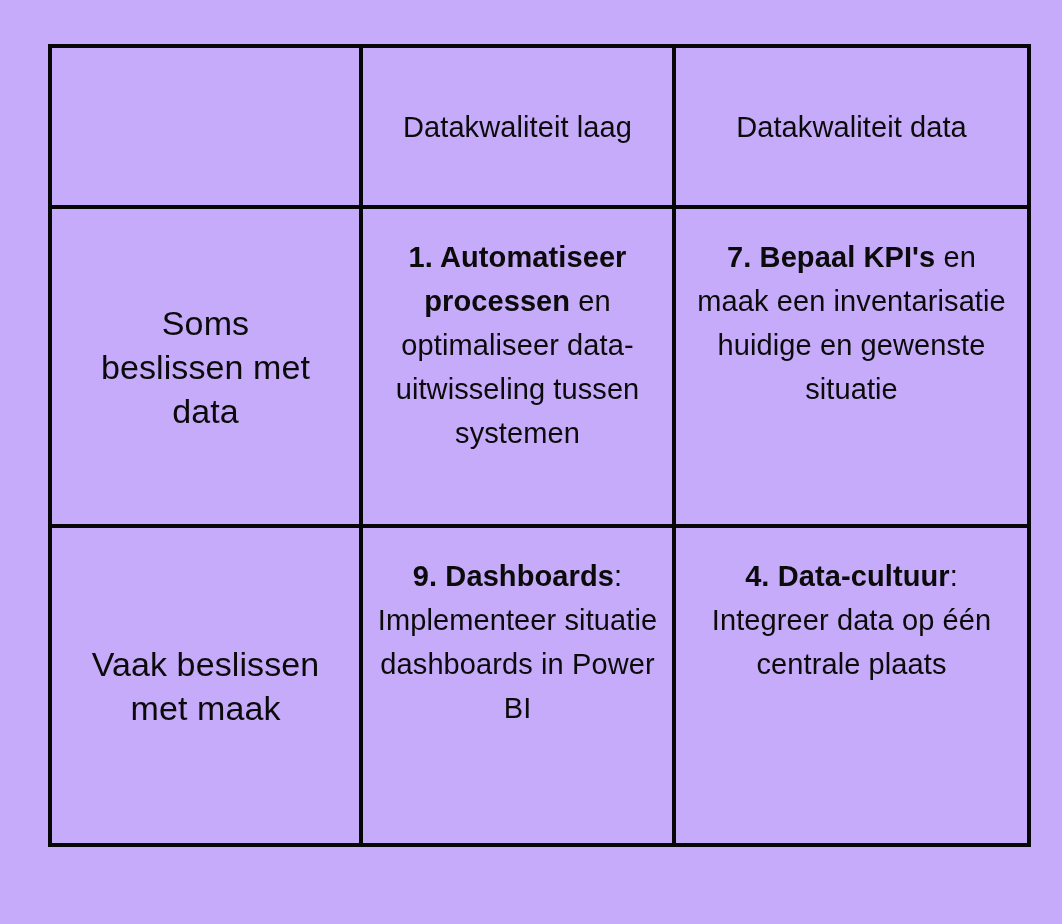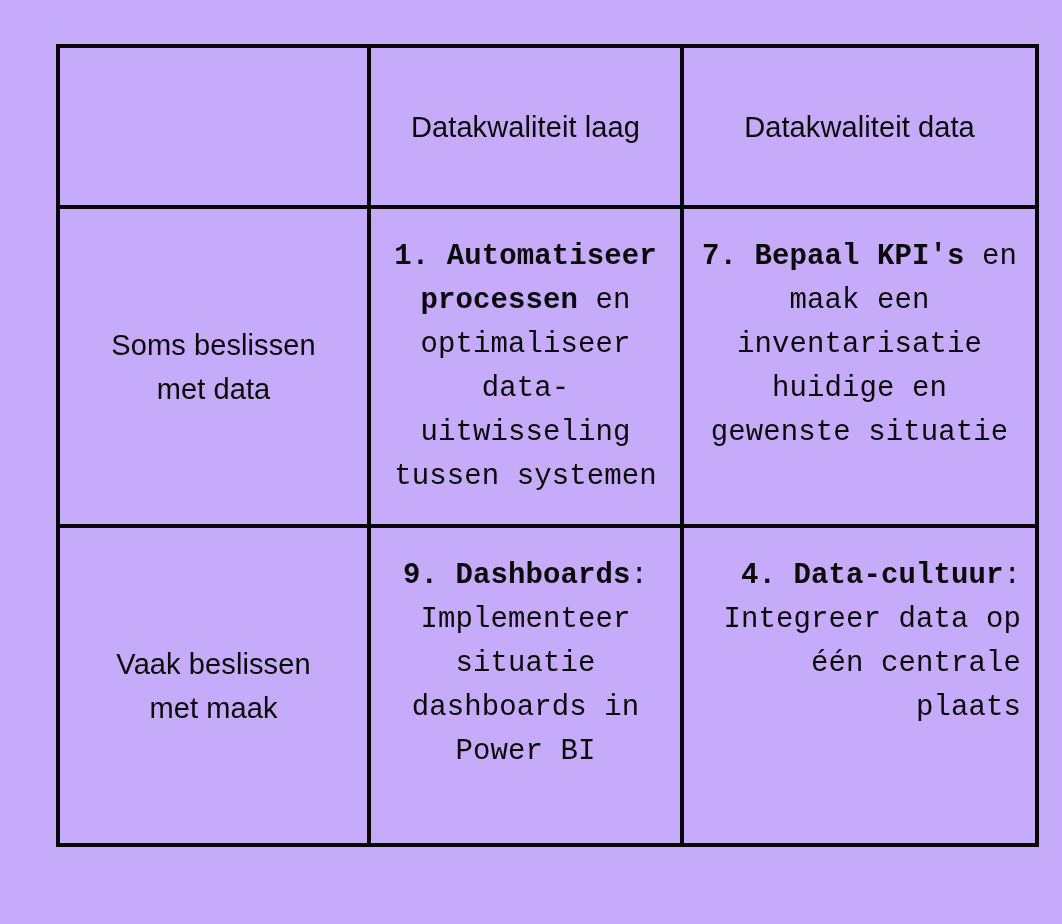--- a/index.html
+++ b/index.html
@@ -17,21 +17,21 @@
 
   .canvas {
     position: relative;
     width: 1062px;
     height: 924px;
     background: #c6abfa;
   }
 
   .matrix-table {
     position: absolute;
-    left: 56px;
+    left: 48px;
     top: 44px;
     width: 979px;
     height: 799px;
     border-collapse: collapse;
     table-layout: fixed;
     background: #c6abfa;
   }
 
   .matrix-table td {
     border: 4px solid #070707;
@@ -69,39 +69,37 @@
 
   .col-header {
     font-size: 29px;
     line-height: 44px;
     font-weight: 400;
     letter-spacing: 0.1px;
     padding: 0 14px;
   }
 
   .row-header {
-    font-size: 29px;
+    font-size: 34px;
     line-height: 44px;
     font-weight: 400;
     letter-spacing: 0.1px;
     padding: 0 36px;
   }
 
   .body-text {
     font-size: 29px;
     line-height: 44px;
     font-weight: 400;
     letter-spacing: 0.1px;
     padding: 26px 14px 0 14px;
     max-width: 100%;
-    font-family: Liberation Mono, monospace;
   }
 
   .body-text.pad-lg {
-    text-align: right;
   }
 
   .body-text .lead {
     font-weight: 700;
   }
 
   .empty-spacer {
     display: block;
     width: 100%;
     height: 100%;

